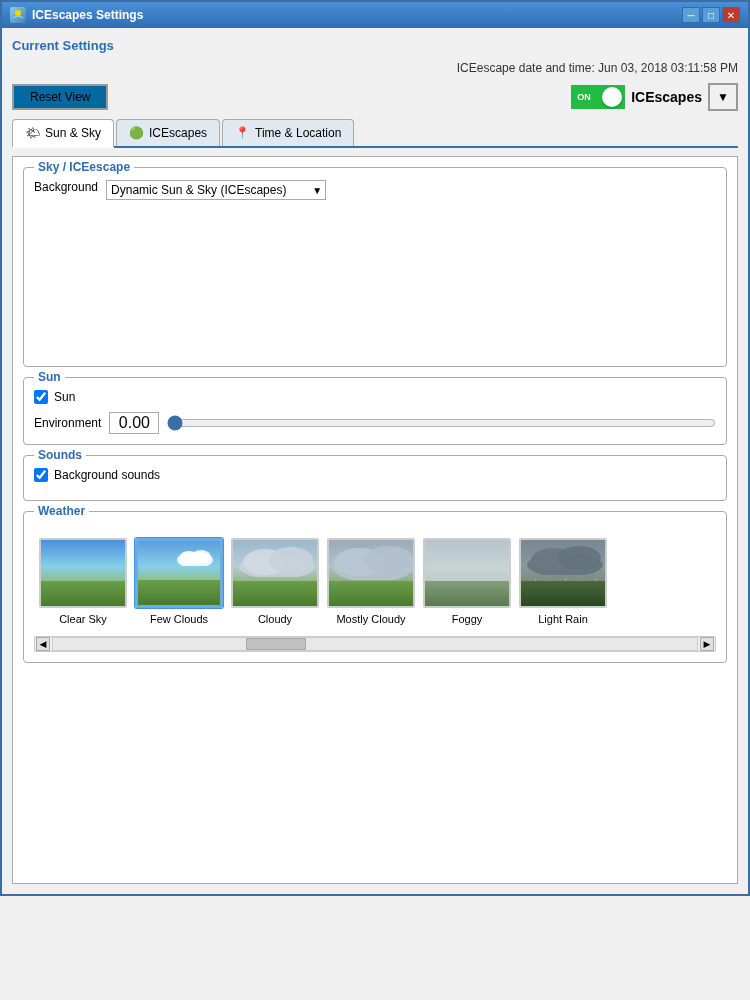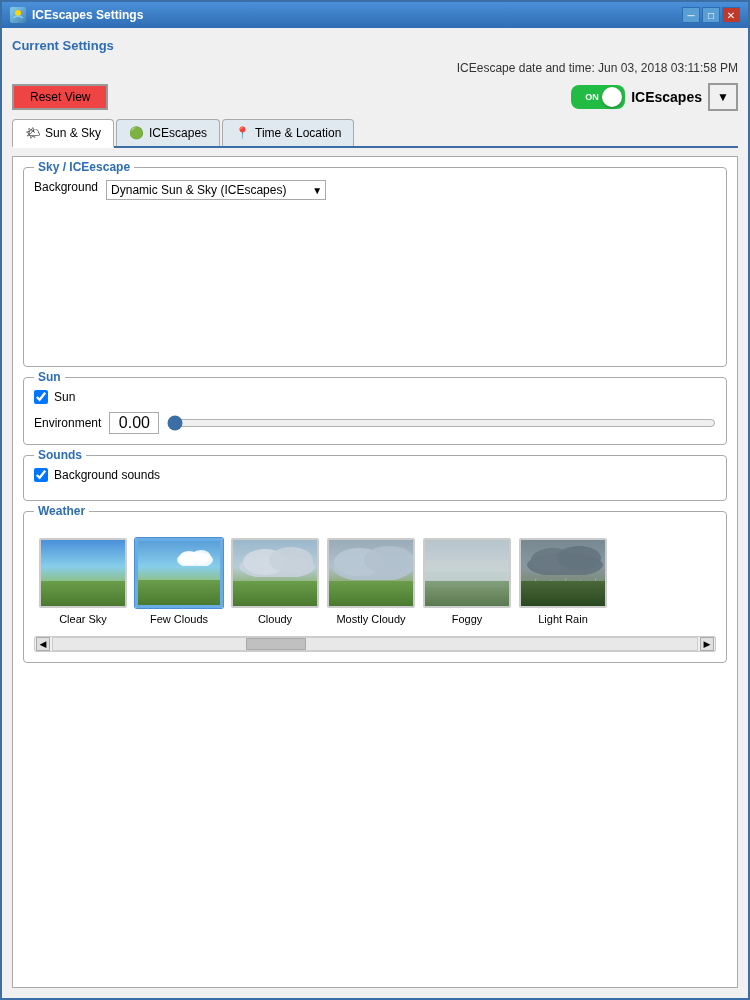--- a/index.html
+++ b/index.html
@@ -6,21 +6,21 @@
     body {
       font-family: 'Segoe UI', Tahoma, Geneva, Verdana, sans-serif;
       font-size: 12px;
       background: #f0f0f0;
       width: 750px;
       height: 1000px;
       overflow: hidden;
     }
     .window {
       width: 750px;
-      height: 1000px;
+      height: 896px;
       border: 2px solid #3a6ea5;
       background: #f0f0f0;
       display: flex;
       flex-direction: column;
     }
     .title-bar {
       background: linear-gradient(to bottom, #4a90d9, #2e6db4);
       color: white;
       padding: 5px 8px;
       display: flex;
@@ -88,40 +88,40 @@
       font-size: 12px;
       text-align: right;
       flex: 1;
     }
     .reset-toggle-row {
       display: flex;
       align-items: center;
       justify-content: space-between;
     }
     .reset-btn {
-      background: #ef4444;
+      background: #0369a1;
       border: 2px solid #999;
       padding: 4px 16px;
       font-size: 12px;
       cursor: pointer;
       color: #000;
     }
     .toggle-section {
       display: flex;
       align-items: center;
       gap: 6px;
     }
     .toggle-switch {
       width: 54px;
       height: 24px;
       background: #22bb44;
-      border-radius: 8px;
-      display: flex;
-      align-items: center;
-      padding: 10px;
+      border-radius: 0;
+      display: flex;
+      align-items: center;
+      padding: 2px;
       cursor: pointer;
       position: relative;
     }
     .toggle-on-label {
       color: white;
       font-size: 9px;
       font-weight: bold;
       margin-left: 4px;
     }
     .toggle-knob {

